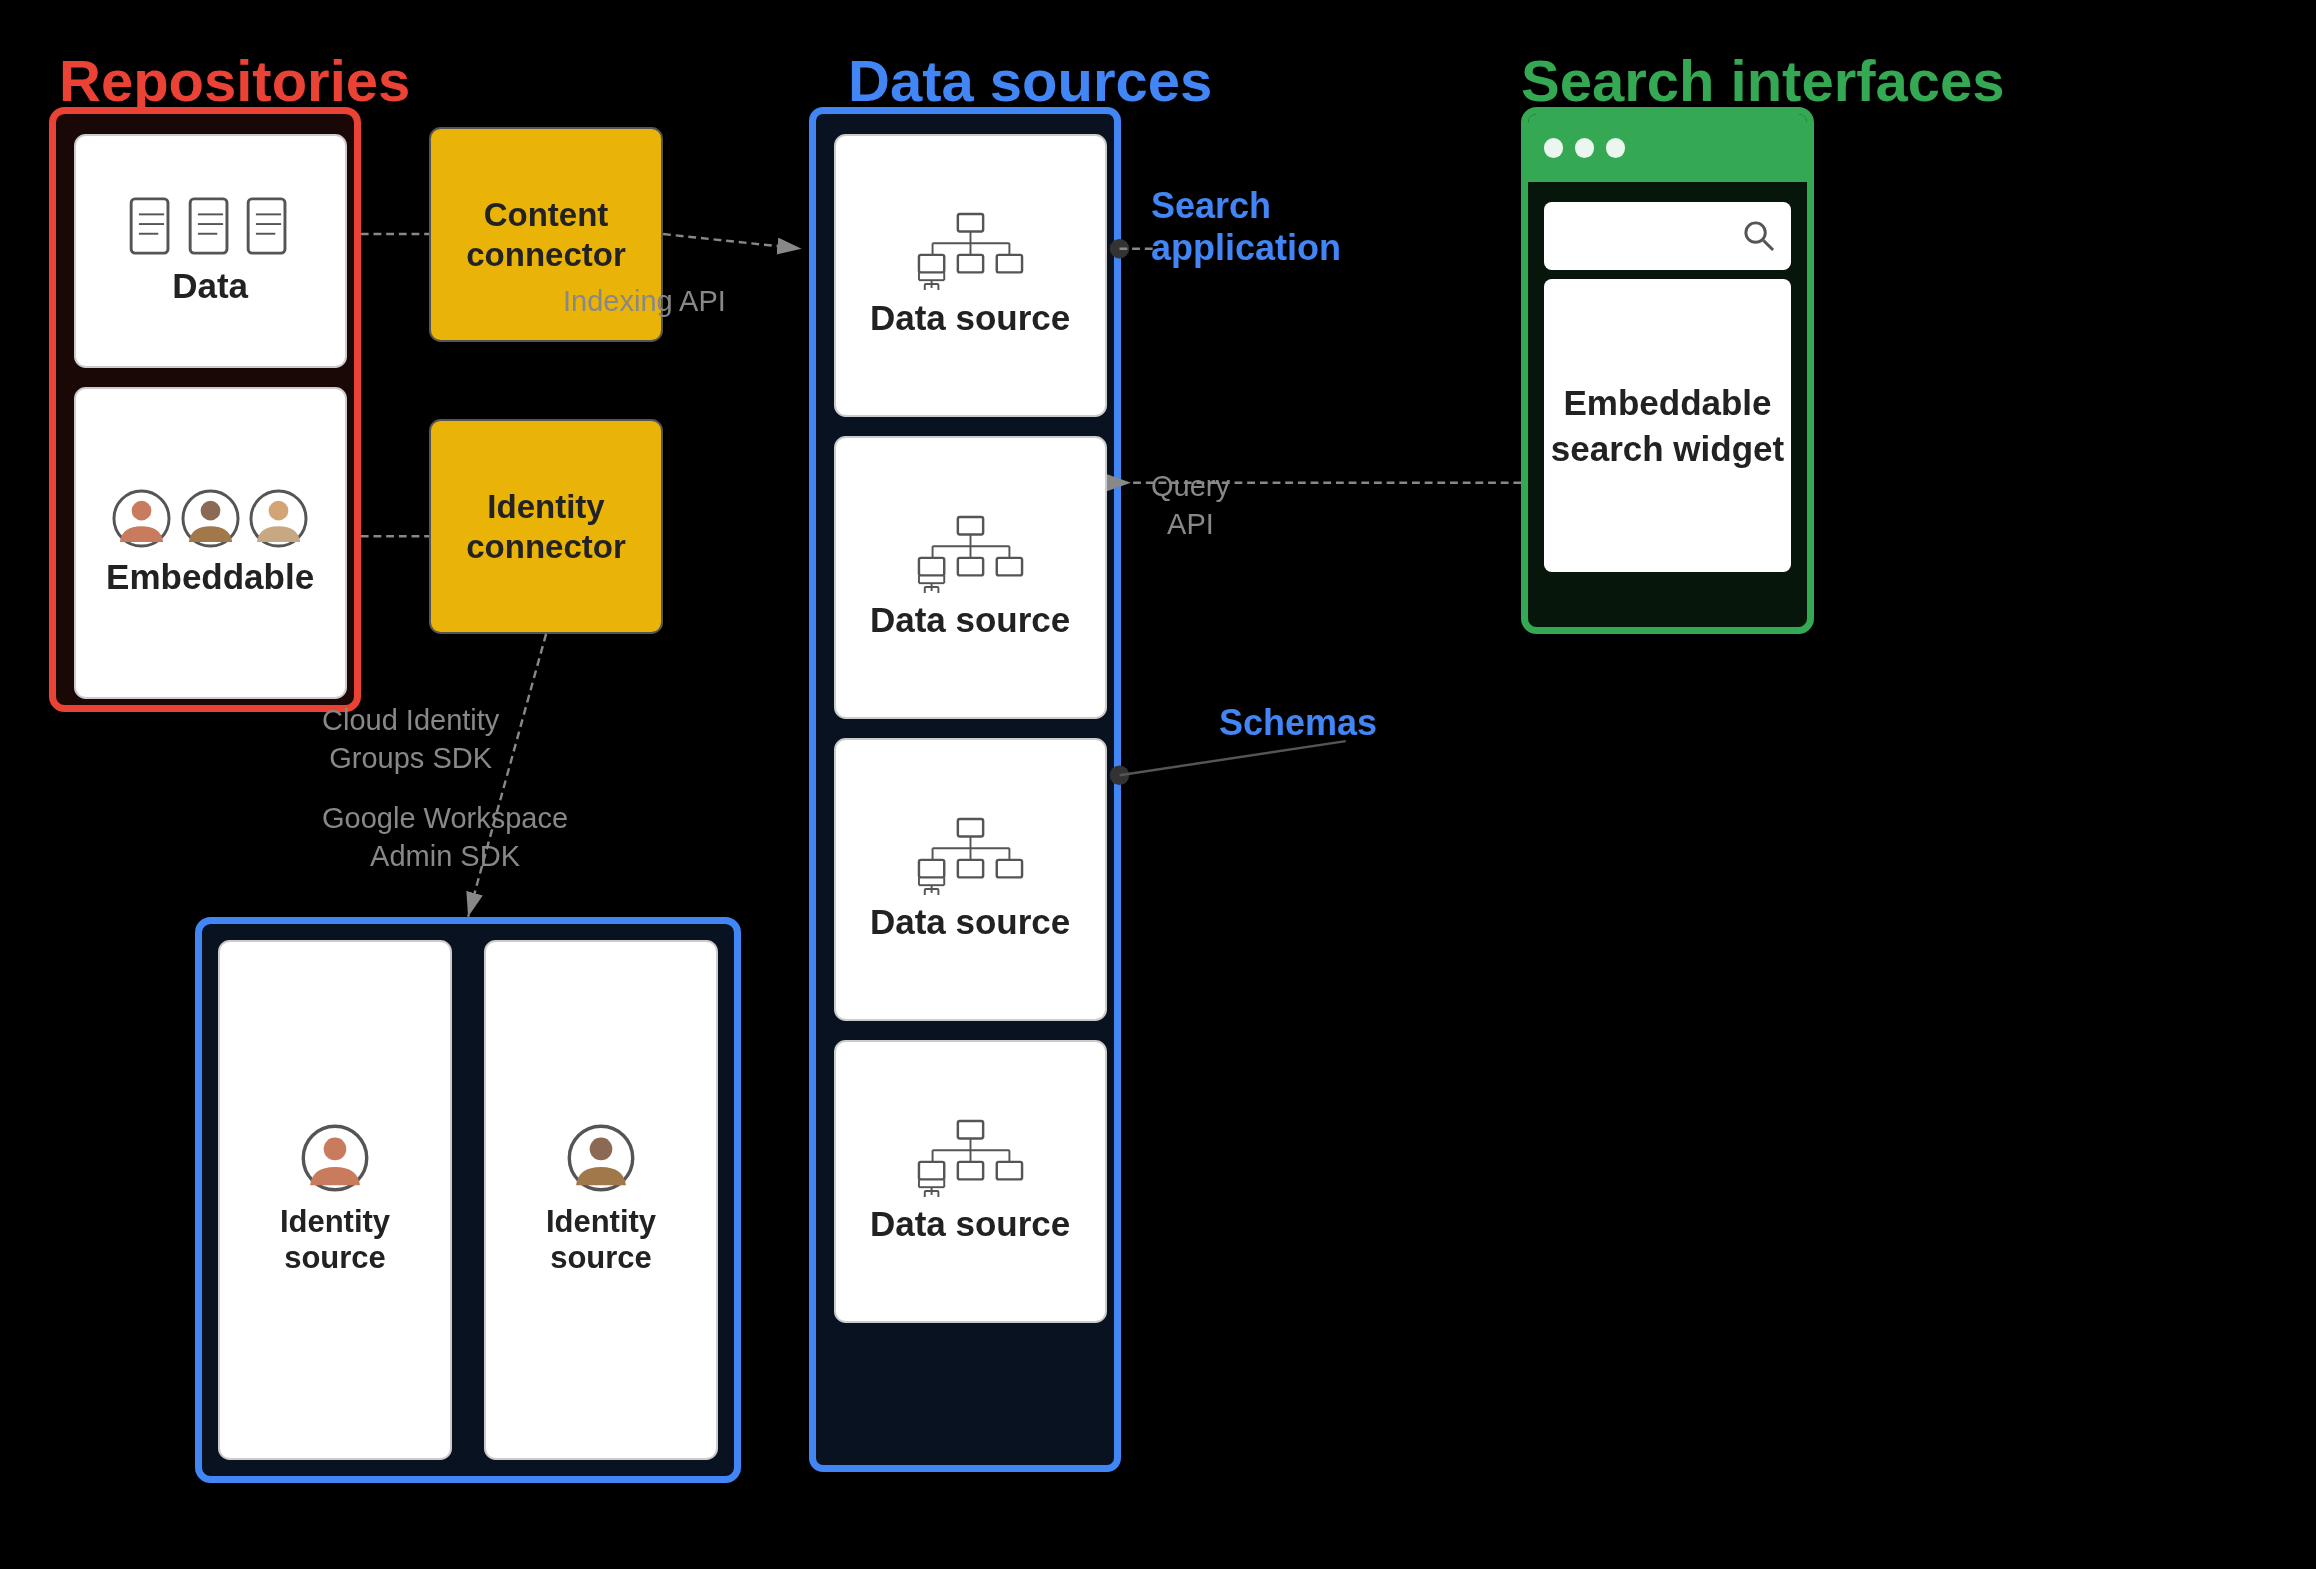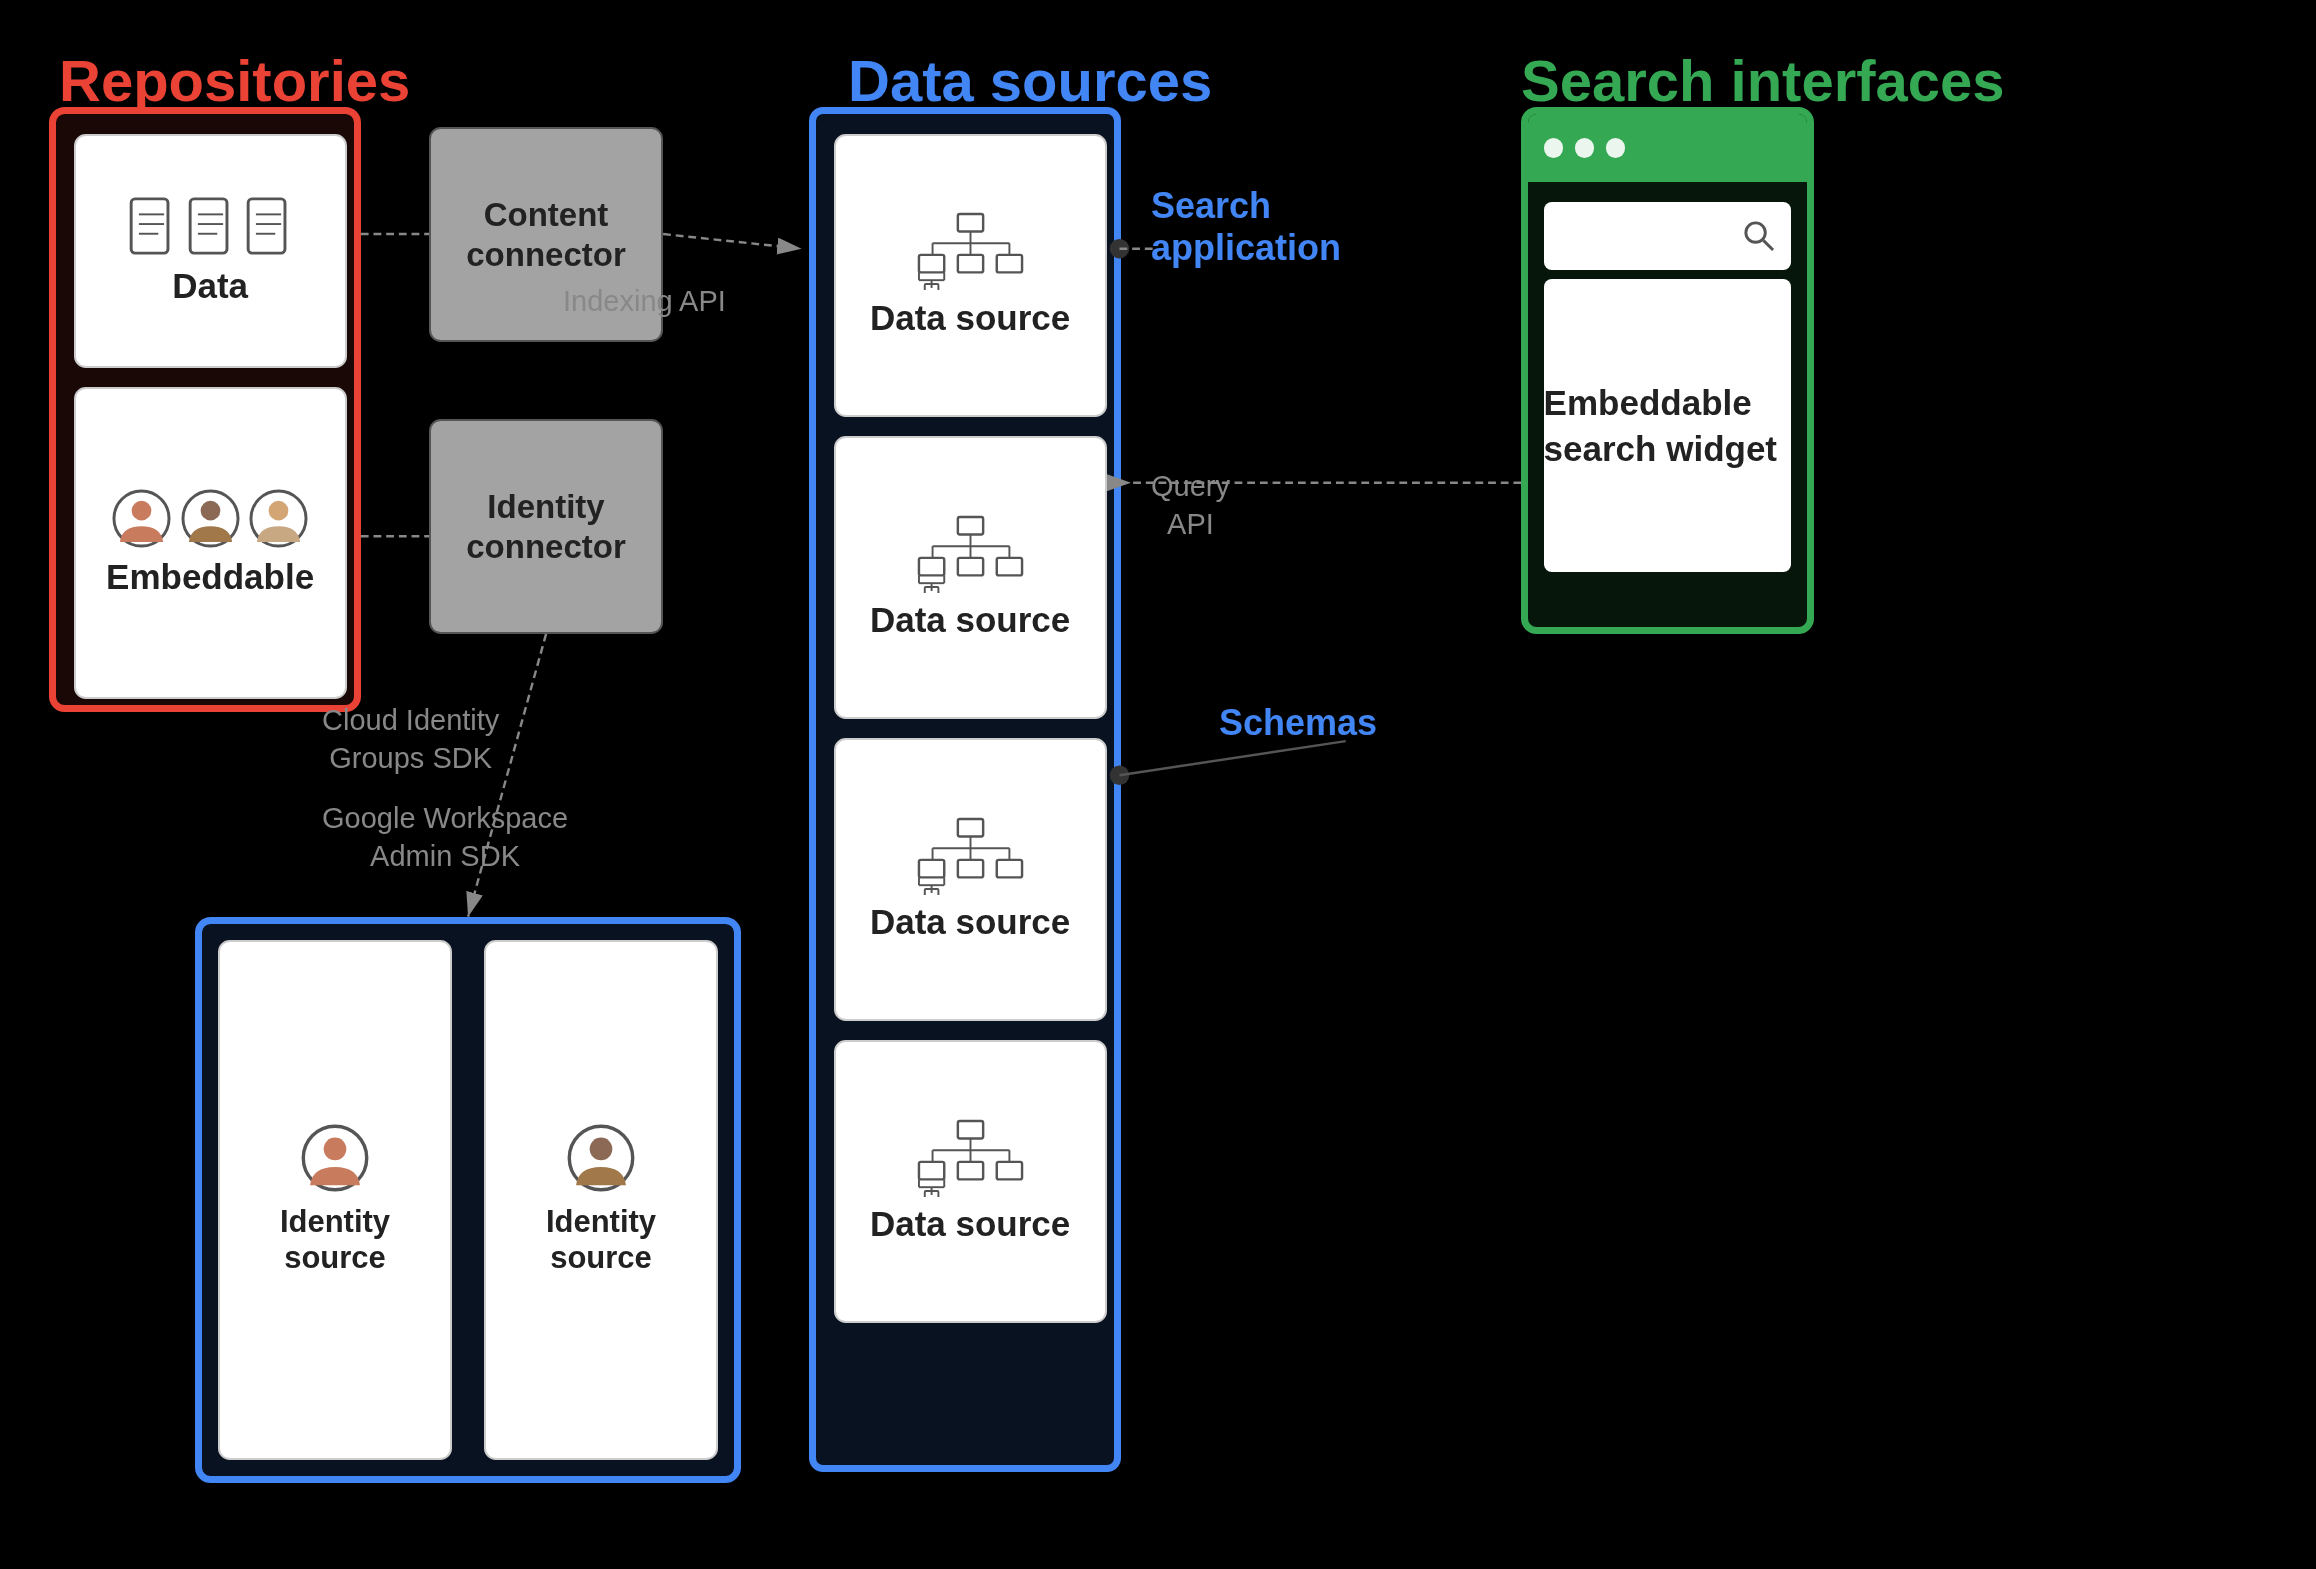--- a/index.html
+++ b/index.html
@@ -95,21 +95,21 @@
 
     
     .doc-icon {
       width: 49px;
       height: 62px;
     }
 
     
     .connector-box {
       position: absolute;
-      background: #a3a3a3;
+      background: #eab308;
       border: 2.9px solid #555;
       border-radius: 11.7px;
       display: flex;
       align-items: center;
       justify-content: center;
       text-align: center;
     }
 
     .content-connector {
       top: 127px;
@@ -211,20 +211,21 @@
       display: flex;
       align-items: center;
       justify-content: center;
       flex-direction: column;
     }
 
     .widget-label {
       font-size: 35px;
       font-weight: bold;
       color: #222;
+      text-align: center;
       line-height: 1.3;
     }
 
     
     .identity-sources-box {
       position: absolute;
       top: 917px;
       left: 195px;
       width: 546px;
       height: 566px;

